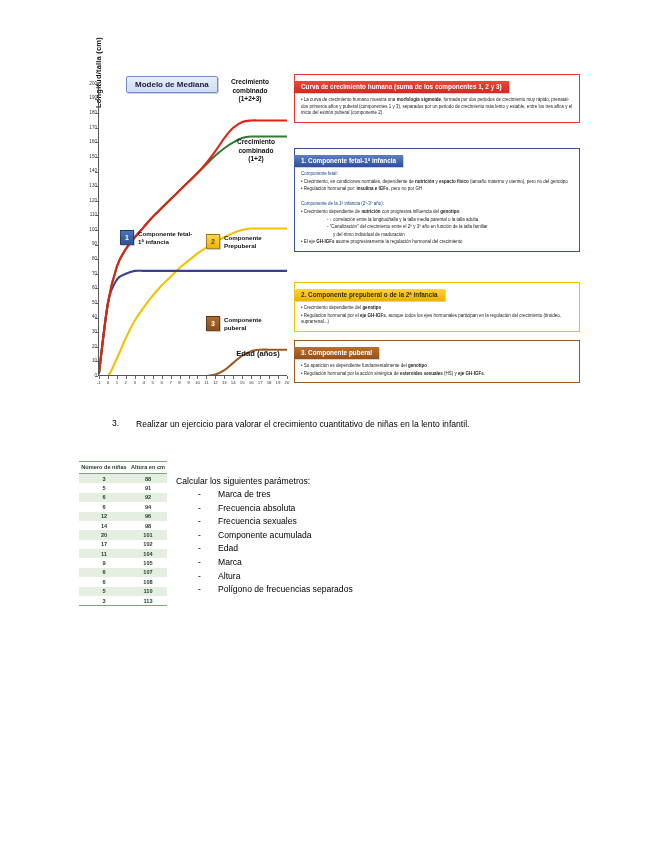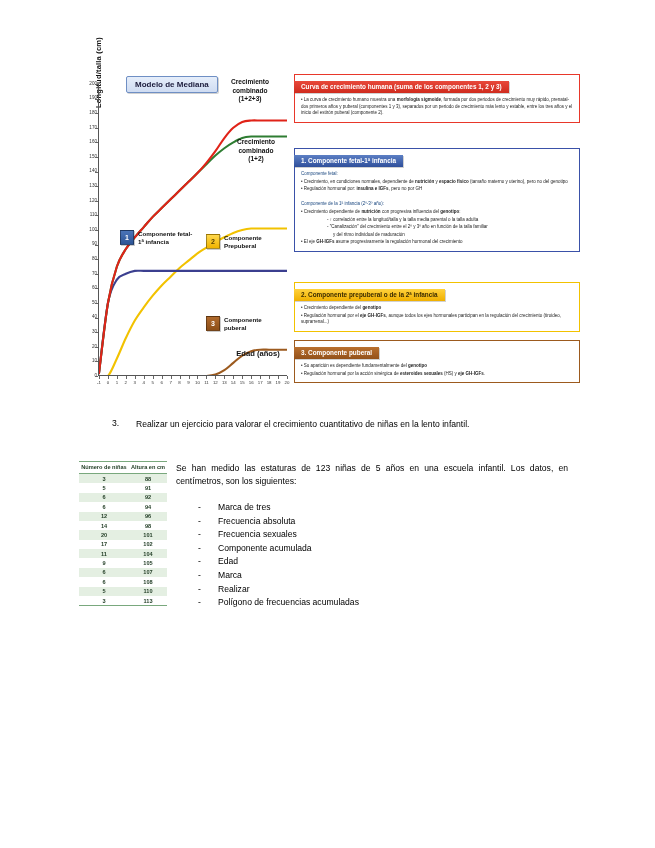--- a/index.html
+++ b/index.html
@@ -331,25 +331,25 @@
         <td>110</td>
       </tr>
       <tr>
         <td>3</td>
         <td>113</td>
       </tr>
     </tbody>
 </table>
 
 <div id="prose">
-  <div class="para">Se han medido las estaturas de 123 niñas de 5 años en una escuela infantil. Los datos, en centímetros, son los siguientes:</div>
   <div class="sp"></div>
+  <div class="calc">Calcular los siguientes parámetros:</div>
   <ul>
       <li><span class="dash">-</span><span>Marca de tres</span></li>
       <li><span class="dash">-</span><span>Frecuencia absoluta</span></li>
       <li><span class="dash">-</span><span>Frecuencia sexuales</span></li>
       <li><span class="dash">-</span><span>Componente acumulada</span></li>
       <li><span class="dash">-</span><span>Edad</span></li>
       <li><span class="dash">-</span><span>Marca</span></li>
-      <li><span class="dash">-</span><span>Realizar</span></li>
-      <li><span class="dash">-</span><span>Polígono de frecuencias acumuladas</span></li>
+      <li><span class="dash">-</span><span>Altura</span></li>
+      <li><span class="dash">-</span><span>Polígono de frecuencias separados</span></li>
     </ul>
 </div>
 
 </body></html>

